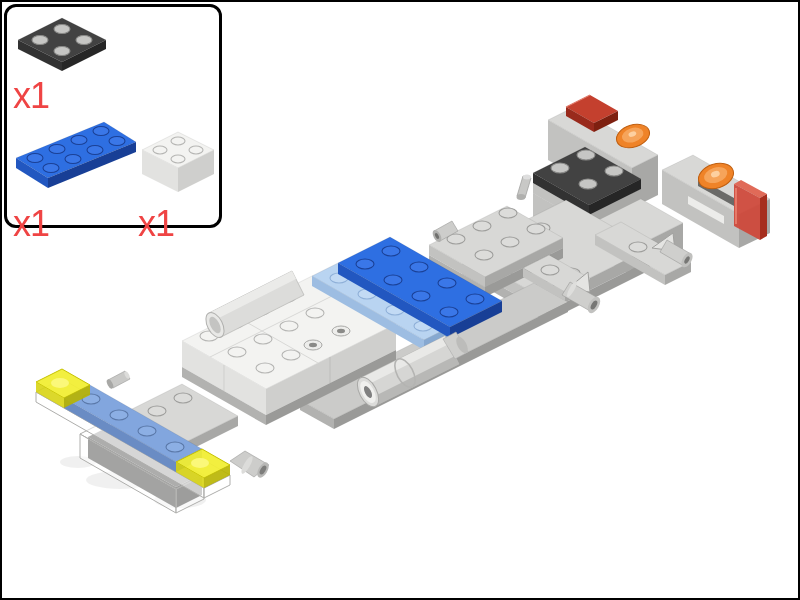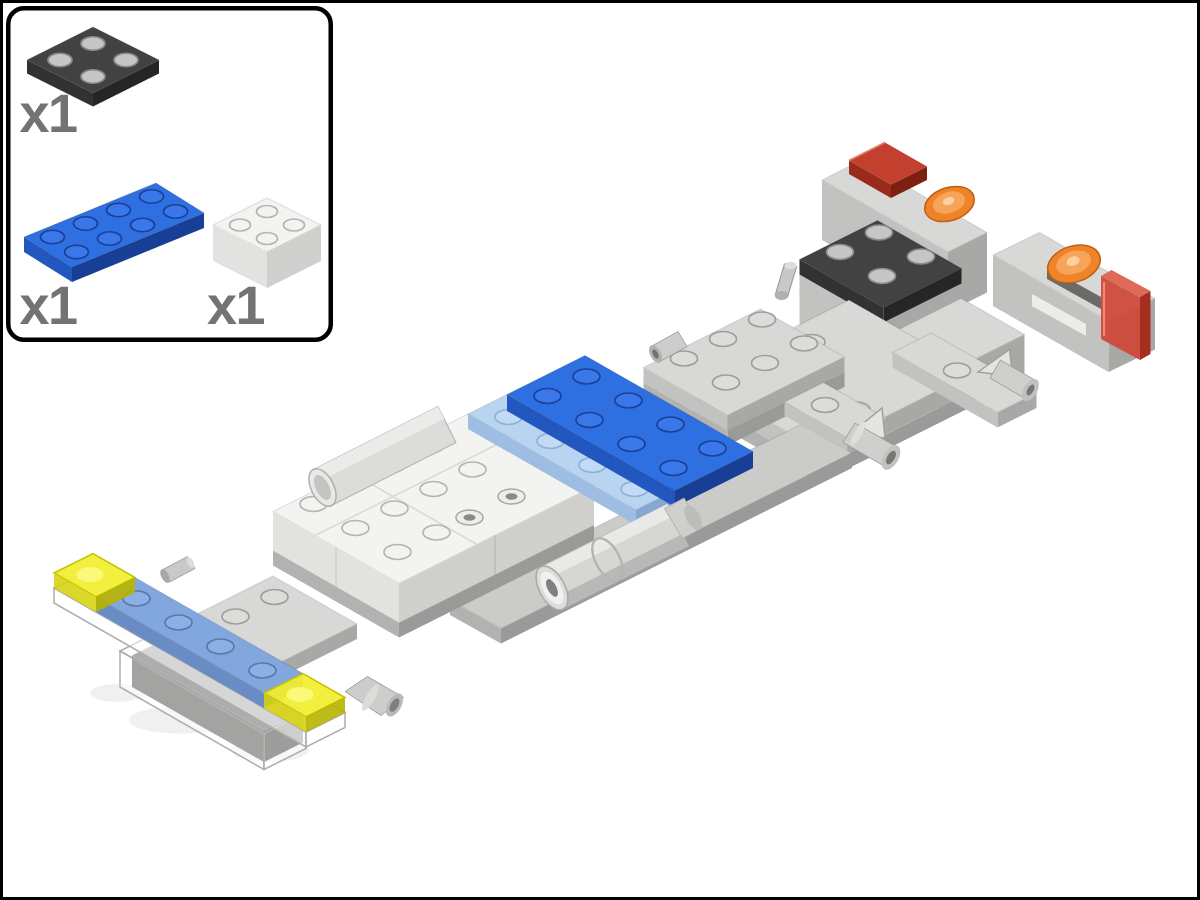--- a/index.html
+++ b/index.html
@@ -2,22 +2,22 @@
 <html><head>
 <meta charset="utf-8">
 <style>
   html,body{margin:0;padding:0;}
   body{width:800px;height:600px;position:relative;background:#fff;overflow:hidden;
        font-family:"Liberation Sans",sans-serif;}
   .frame{position:absolute;inset:0;border:2px solid #000;pointer-events:none;z-index:40;}
   .callout-box{position:absolute;left:4px;top:4px;width:212px;height:218px;
        border:3px solid #000;border-radius:12px;background:#fff;z-index:5;}
   .scene{position:absolute;left:0;top:0;width:800px;height:600px;z-index:10;}
-  .count-label{position:absolute;z-index:20;font-weight:700;font-size:36px;line-height:1;
-       color:#737373;letter-spacing:-1px;font-family:"Liberation Sans",sans-serif;}
+  .count-label{position:absolute;z-index:20;font-weight:400;font-size:36px;line-height:1;
+       color:#ef4444;letter-spacing:-1px;font-family:"Liberation Sans",sans-serif;margin-top:20px;}
   #cl1{left:13px;top:58px;}
   #cl2{left:13px;top:186px;}
   #cl3{left:138px;top:186px;}
   svg{display:block;}
   
   .wt{fill:#f3f3f1}.wl{fill:#e2e2e0}.wr{fill:#cfcfcd}
   .gt{fill:#d8d8d6}.gl{fill:#c2c2c0}.gr{fill:#a8a8a6}
   .g2t{fill:#cbcbc9}.g2l{fill:#b2b2b0}.g2r{fill:#9a9a98}
   .dt{fill:#424242}.dl{fill:#323232}.dr{fill:#262626}
   .bt{fill:#2e6fe2}.bl{fill:#2257c0}.br{fill:#183f96}

